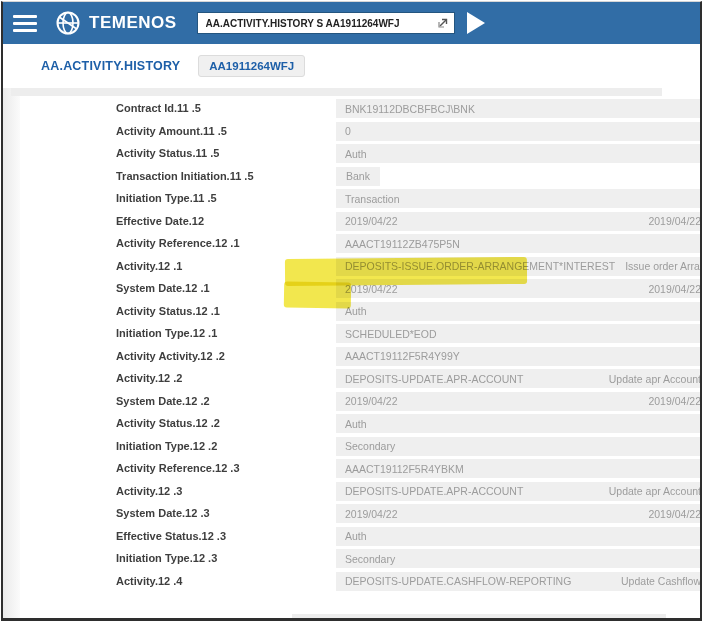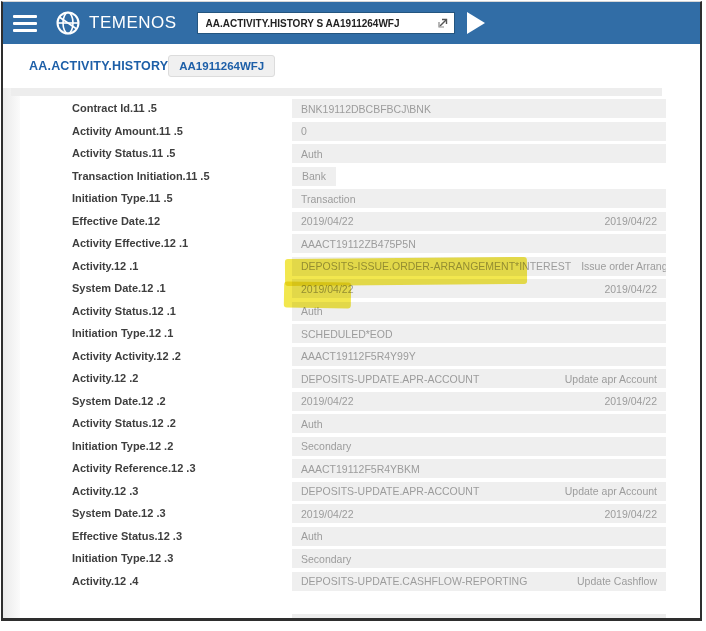--- a/index.html
+++ b/index.html
@@ -17,50 +17,50 @@
 
   
   .topbar {
     height:42px; background:#316da6; display:flex; align-items:center;
     padding-left:10px; box-sizing:border-box;
   }
   .hamburger { width:24px; height:17px; display:flex; flex-direction:column; justify-content:space-between; cursor:pointer; }
   .hamburger span { display:block; height:3px; background:#ffffff; border-radius:1px; }
   .brand { display:flex; align-items:center; margin-left:18px; }
   .globe { width:26px; height:26px; margin-right:8px; }
-  .brand-name { color:#ffffff; font-weight:normal; font-size:17px; letter-spacing:0.5px; }
+  .brand-name { color:#ffffff; font-weight:bold; font-size:17px; letter-spacing:0.5px; }
   .cmdwrap { position:relative; margin-left:20px; }
   .cmdinput {
     width:258px; height:22px; box-sizing:border-box; border:1px solid #24557f;
     background:#ffffff; font-family:"Liberation Sans",sans-serif;
     font-size:10px; font-weight:bold; color:#222222; padding:0 22px 0 8px; outline:none;
   }
   .launch { position:absolute; right:5px; top:4px; width:14px; height:14px; }
   .runbtn {
     margin-left:12px; width:0; height:0; cursor:pointer;
     border-top:11px solid transparent; border-bottom:11px solid transparent;
     border-left:18px solid #ffffff;
   }
 
   
-  .crumbbar { height:44px; background:#ffffff; display:flex; align-items:center; padding-left:26px; }
+  .crumbbar { height:44px; background:#ffffff; display:flex; align-items:center; padding-left:38px; }
   .crumb-title { color:#1d5fa8; font-weight:bold; font-size:12.5px; letter-spacing:0.2px; }
   .rec-badge {
-    background:#f0f0f0; border:1px solid #dcdcdc; border-radius:3px;
+    margin-left:18px; background:#f0f0f0; border:1px solid #dcdcdc; border-radius:3px;
     padding:4px 10px; color:#1d5fa8; font-weight:bold; font-size:11.5px;
   }
 
   
   .content { position:relative; height:531px; overflow:hidden; }
   .gutter { position:absolute; left:0; top:0; width:17px; height:100%;
             background:linear-gradient(to right,#eaeaea,#fbfbfb); }
   .partial-top { position:absolute; left:8px; top:0; width:651px; height:8px; background:#ededed; }
   .partial-bottom { position:absolute; left:289px; top:526px; width:374px; height:10px; background:#ededed; }
   .rows { position:absolute; left:0; top:11px; width:100%; }
-  .row { position:relative; height:22.5px; }
+  .row { position:relative; height:22.5px;margin-left:44px; }
   .flabel { position:absolute; left:69px; top:3px; font-size:11px; font-weight:bold; color:#3e3e3e; white-space:nowrap; }
   .fbar {
     position:absolute; left:289px; top:0; width:374px; height:19px; background:#efefef;
     box-sizing:border-box; display:flex; align-items:center; padding:0 9px;
     font-size:10.5px; font-weight:normal; color:#9c9c9c; white-space:nowrap; overflow:hidden;
   }
   .row.chip .fbar { width:auto; min-width:0; padding:0 10px;text-align:right; }
   .fval { }
   .fright { margin-left:auto; padding-left:10px; }
 
@@ -151,21 +151,21 @@
 
   <div class="row">
     <span class="flabel">Effective Date.12</span>
     <span class="fbar">
       <span class="fval">2019/04/22</span>
       <span class="fright">2019/04/22</span>
     </span>
   </div>
 
   <div class="row">
-    <span class="flabel">Activity Effective.12 .1</span>
+    <span class="flabel">Activity Reference.12 .1</span>
     <span class="fbar">
       <span class="fval">AAACT19112ZB475P5N</span>
 
     </span>
   </div>
 
   <div class="row">
     <span class="flabel">Activity.12 .1</span>
     <span class="fbar">
       <span class="fval">DEPOSITS-ISSUE.ORDER-ARRANGEMENT*INTEREST</span>

